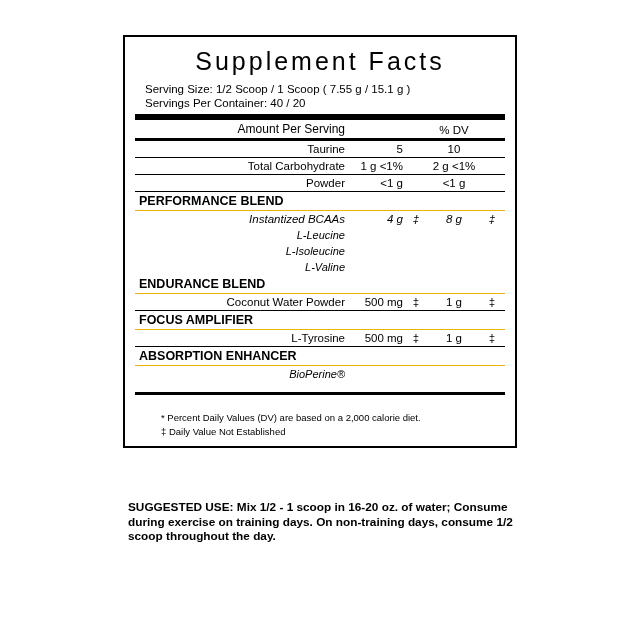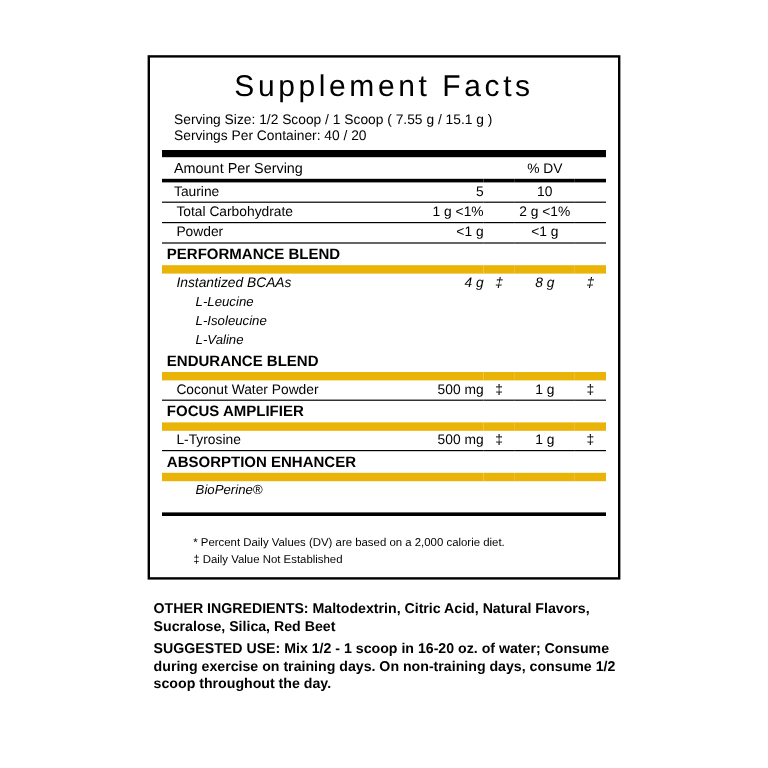--- a/index.html
+++ b/index.html
@@ -12,21 +12,21 @@
     height: 640px;
     font-family: "Liberation Sans", sans-serif;
     color: #000000;
     position: relative;
     overflow: hidden;
   }
 
   .panel {
     position: absolute;
     left: 123px;
-    top: 46px;
+    top: 35px;
     width: 394px;
     box-sizing: border-box;
     border: 2px solid #000;
     background: #fff;
     padding: 8px 10px 6px 10px;
   }
 
   .title {
     text-align: center;
     font-size: 25px;
@@ -53,37 +53,37 @@
 
   table.facts {
     width: 100%;
     border-collapse: collapse;
     font-size: 11.5px;
   }
   table.facts td {
     padding: 2px 0 2px 0;
     vertical-align: bottom;
   }
-  .col-name { text-align: left; padding-left: 10px !important; }
+  .col-name { text-align: right; padding-left: 10px !important; }
   .col-a   { text-align: right; width: 58px; }
   .col-ad  { text-align: center; width: 26px; }
   .col-b   { text-align: center; width: 50px; }
   .col-bd  { text-align: center; width: 26px; }
 
   tr.under td { border-bottom: 1px solid #000; }
   tr.head-row td { border-bottom: 3px solid #000; }
 
   .hdr-name { font-size: 12px; }
   .blend-head td {
     font-size: 12.5px;
     font-weight: 700;
     padding-top: 4px;
     padding-bottom: 3px;
     padding-left: 4px !important;
-    border-bottom: 7px solid #eab308;
+    border-bottom: 1px solid #eab308;
   }
   .indent1 { padding-left: 12px !important; }
   .indent2 { padding-left: 28px !important; font-size: 11px; }
   .noline td { border-bottom: none; font-style: italic; }
   .sub-paren { font-size: 9.5px; padding-left: 30px !important; }
   .tight td { padding-top: 0; padding-bottom: 0; }
 
   .footnotes {
     font-size: 9.5px;
     line-height: 12px;
@@ -218,15 +218,14 @@
   </table>
 
   <div class="rule-med" style="margin-top:10px;"></div>
 
   <div class="footnotes">* Percent Daily Values (DV) are based on a 2,000 calorie diet.</div>
   <div class="footnotes" style="padding-top:0;">‡ Daily Value Not Established</div>
 
 </div>
 
 <div class="below">
-  <p class="normal">OTHER INGREDIENTS: Maltodextrin, Citric Acid, Natural Flavors, Sucralose, Silica, Red Beet</p>
   <p class="normal">SUGGESTED USE: Mix 1/2 - 1 scoop in 16-20 oz. of water;  Consume during exercise on training days.  On non-training days, consume 1/2 scoop throughout the day.</p>
 </div>
 
 </body></html>

